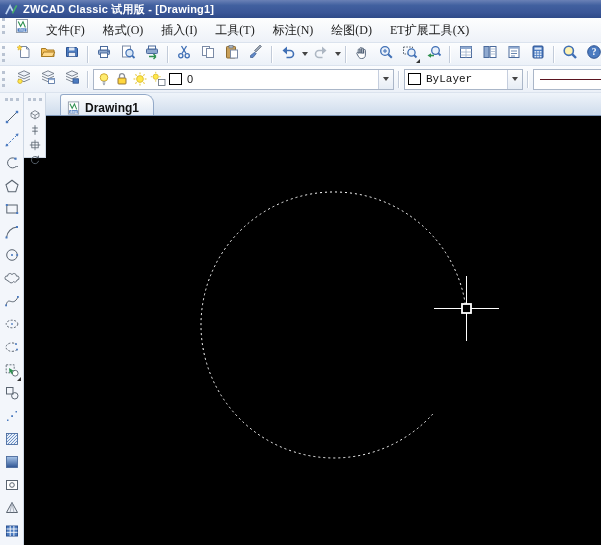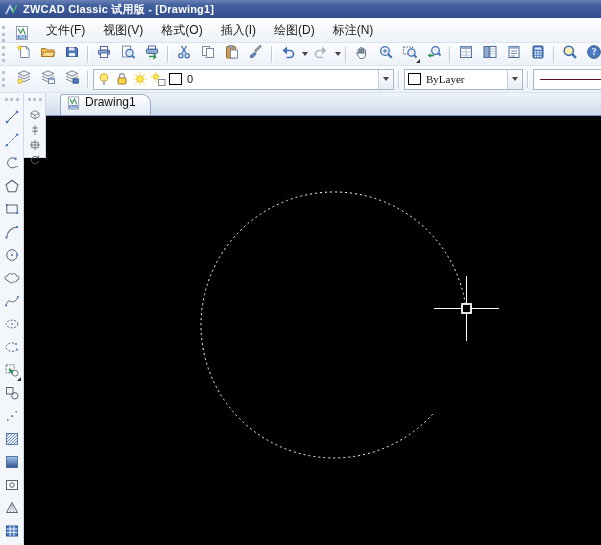--- a/index.html
+++ b/index.html
@@ -7,22 +7,22 @@
        background:#000;-webkit-font-smoothing:antialiased;}
   .app{width:601px;height:545px;display:flex;flex-direction:column;background:#eef2f8;}
 
   
   .titlebar{height:18px;flex:0 0 18px;display:flex;align-items:center;padding:0 4px;
     background:linear-gradient(#6a81b6 0%,#41609f 30%,#3a5697 70%,#2e4a88 100%);
     color:#fff;font-size:11px;font-weight:bold;letter-spacing:.2px;}
   .titlebar .app-icon{width:15px;height:15px;margin-right:4px;display:inline-flex;}
 
   
-  .menubar{height:24px;flex:0 0 24px;display:flex;align-items:flex-end;
-    background:linear-gradient(#fdfefe,#eef2f8);border-bottom:1px solid #dbe3ee;font-size:12px;color:#1a1a1a;}
+  .menubar{height:24px;flex:0 0 24px;display:flex;align-items:flex-start;
+    background:linear-gradient(#fdfefe,#eef2f8);border-bottom:1px solid #dbe3ee;font-size:12px;color:#1a1a1a;font-family:Liberation Serif, serif;}
   .menu-items{display:flex;align-items:center;height:100%;}
   .menu-item{padding:0 9px;line-height:23px;cursor:default;}
   .doc-icon{width:17px;height:17px;display:inline-flex;margin:0 6px 0 2px;}
 
   
   .toolbar{display:flex;align-items:center;background:linear-gradient(#fcfdfe,#ecf1f8);
     border-bottom:1px solid #dbe3ee;}
   .tb1{height:22px;flex:0 0 22px;}
   .tb2{height:26px;flex:0 0 26px;overflow:hidden;white-space:nowrap;}
   .tbtn{width:21px;height:19px;display:inline-flex;align-items:center;justify-content:center;
@@ -33,21 +33,21 @@
   .ddmini{width:9px;height:19px;display:inline-flex;align-items:center;justify-content:center;flex:0 0 auto;}
   .caret{width:0;height:0;border-left:3px solid transparent;border-right:3px solid transparent;border-top:4px solid #444;}
   .sep{width:1px;height:17px;background:#c2cbd9;border-right:1px solid #ffffff;margin:0 3px;flex:0 0 auto;}
   .grip{width:3px;height:16px;border-left:3px dotted #b9c3d2;margin:0 4px 0 2px;flex:0 0 auto;}
 
   
   .combo{height:19px;background:#fff;border:1px solid #aab6c8;display:inline-flex;align-items:center;
     margin:0 1px;flex:0 0 auto;overflow:hidden;}
   .combo .cicon{width:16px;height:16px;display:inline-flex;margin-left:2px;}
   .combo .swatch{width:11px;height:10px;border:1px solid #000;background:#fff;margin:0 3px;flex:0 0 auto;}
-  .combo .cval{font-family:Liberation Serif, serif;font-size:11px;color:#111;margin:0 2px;white-space:nowrap;}
+  .combo .cval{font-family:Liberation Mono, monospace;font-size:11px;color:#111;margin:0 2px;white-space:nowrap;}
   .combo .dd{width:14px;height:19px;margin-left:auto;display:flex;align-items:center;justify-content:center;
     border-left:1px solid #c5cede;background:linear-gradient(#fefefe,#e7edf5);}
   .layer-combo{width:299px;}
   .color-combo{width:117px;}
   .lt-combo{width:150px;}
   .ltline{width:62px;height:0;border-top:1px solid #5a1420;margin:0 4px 0 6px;flex:0 0 auto;}
 
   
   .content{flex:1;display:flex;position:relative;min-height:0;}
   .drawbar{width:23px;flex:0 0 23px;background:#f3f6fb;border-right:1px solid #cdd7e4;
@@ -56,23 +56,23 @@
   .vbtn{width:21px;height:21px;display:flex;align-items:center;justify-content:center;
     border:1px solid transparent;border-radius:2px;position:relative;flex:0 0 auto;}
   .vbtn .flyout{position:absolute;right:1px;bottom:1px;width:0;height:0;
     border-left:4px solid transparent;border-bottom:4px solid #333;}
   .minitools{position:absolute;left:23px;top:0;width:21px;height:64px;background:#f3f6fb;
     border:1px solid #cdd7e4;border-top:none;display:flex;flex-direction:column;align-items:center;z-index:5;}
   .minitools .vbtn{width:19px;height:13px;}
   .rightcol{flex:1;display:flex;flex-direction:column;min-width:0;}
   .tabbar{height:22px;flex:0 0 22px;background:linear-gradient(#eff4fa,#cfdcec);
     border-bottom:1px solid #7d96b8;display:flex;align-items:flex-end;padding-left:36px;}
-  .tab{height:20px;display:inline-flex;align-items:flex-start;padding:0 14px 0 5px;
+  .tab{height:20px;display:inline-flex;align-items:flex-end;padding:0 14px 0 5px;
     background:linear-gradient(#ffffff,#e3ebf5);border:1px solid #93a9c8;border-bottom:none;
-    border-radius:3px 9px 0 0;font-size:12px;font-weight:normal;color:#111;}
+    border-radius:3px 9px 0 0;font-size:12px;font-weight:bold;color:#111;}
   .tab .tab-icon{width:15px;height:15px;display:inline-flex;margin-right:4px;}
   .canvas{flex:1;background:#000;position:relative;min-height:0;}
   .canvas svg{display:block;}
 </style>
 </head>
 <body>
 
 <div class="app">
 
   <div class="titlebar">
@@ -90,25 +90,26 @@
     <span class="doc-icon">
         <svg width="16" height="16" viewBox="0 0 16 16">
           <rect x="2.5" y="1.5" width="11" height="13" fill="#fff" stroke="#8a94a3" stroke-width="0.9"></rect>
           <path d="M4.2 3.5l2.4 4.8L9 3.8l2.4 5.7" fill="none" stroke="#2f9150" stroke-width="1.1"></path>
           <rect x="3.5" y="10.3" width="9" height="3.4" fill="#4b7bc0"></rect>
           <text x="8" y="13" font-size="3.4" fill="#fff" text-anchor="middle">dwg</text>
         </svg>
       </span>
     <nav class="menu-items" id="menu-items">
         <span class="menu-item">文件(F)</span>
-        <span class="menu-item">视图(V)</span>
         <span class="menu-item">格式(O)</span>
         <span class="menu-item">插入(I)</span>
+        <span class="menu-item">工具(T)</span>
+        <span class="menu-item">标注(N)</span>
         <span class="menu-item">绘图(D)</span>
-        <span class="menu-item">标注(N)</span>
+        <span class="menu-item">ET扩展工具(X)</span>
       </nav>
   </div>
 
   <div class="toolbar tb1" id="tb-standard">
       <span class="grip"></span>
       <span class="tbtn">
         <span><svg width="16" height="16" viewBox="0 0 16 16">
             <path d="M4.5 2.5h6l2.5 2.5v8.5H4.5z" fill="#fff" stroke="#7a8aa5"></path>
             <path d="M10.5 2.5V5H13" fill="none" stroke="#7a8aa5"></path>
             <path d="M3.6 1l.8 1.7 1.8.3-1.3 1.3.3 1.8-1.6-.9-1.6.9.3-1.8L1 3l1.8-.3z" fill="#ffd73e" stroke="#c9a227" stroke-width="0.5"></path>

